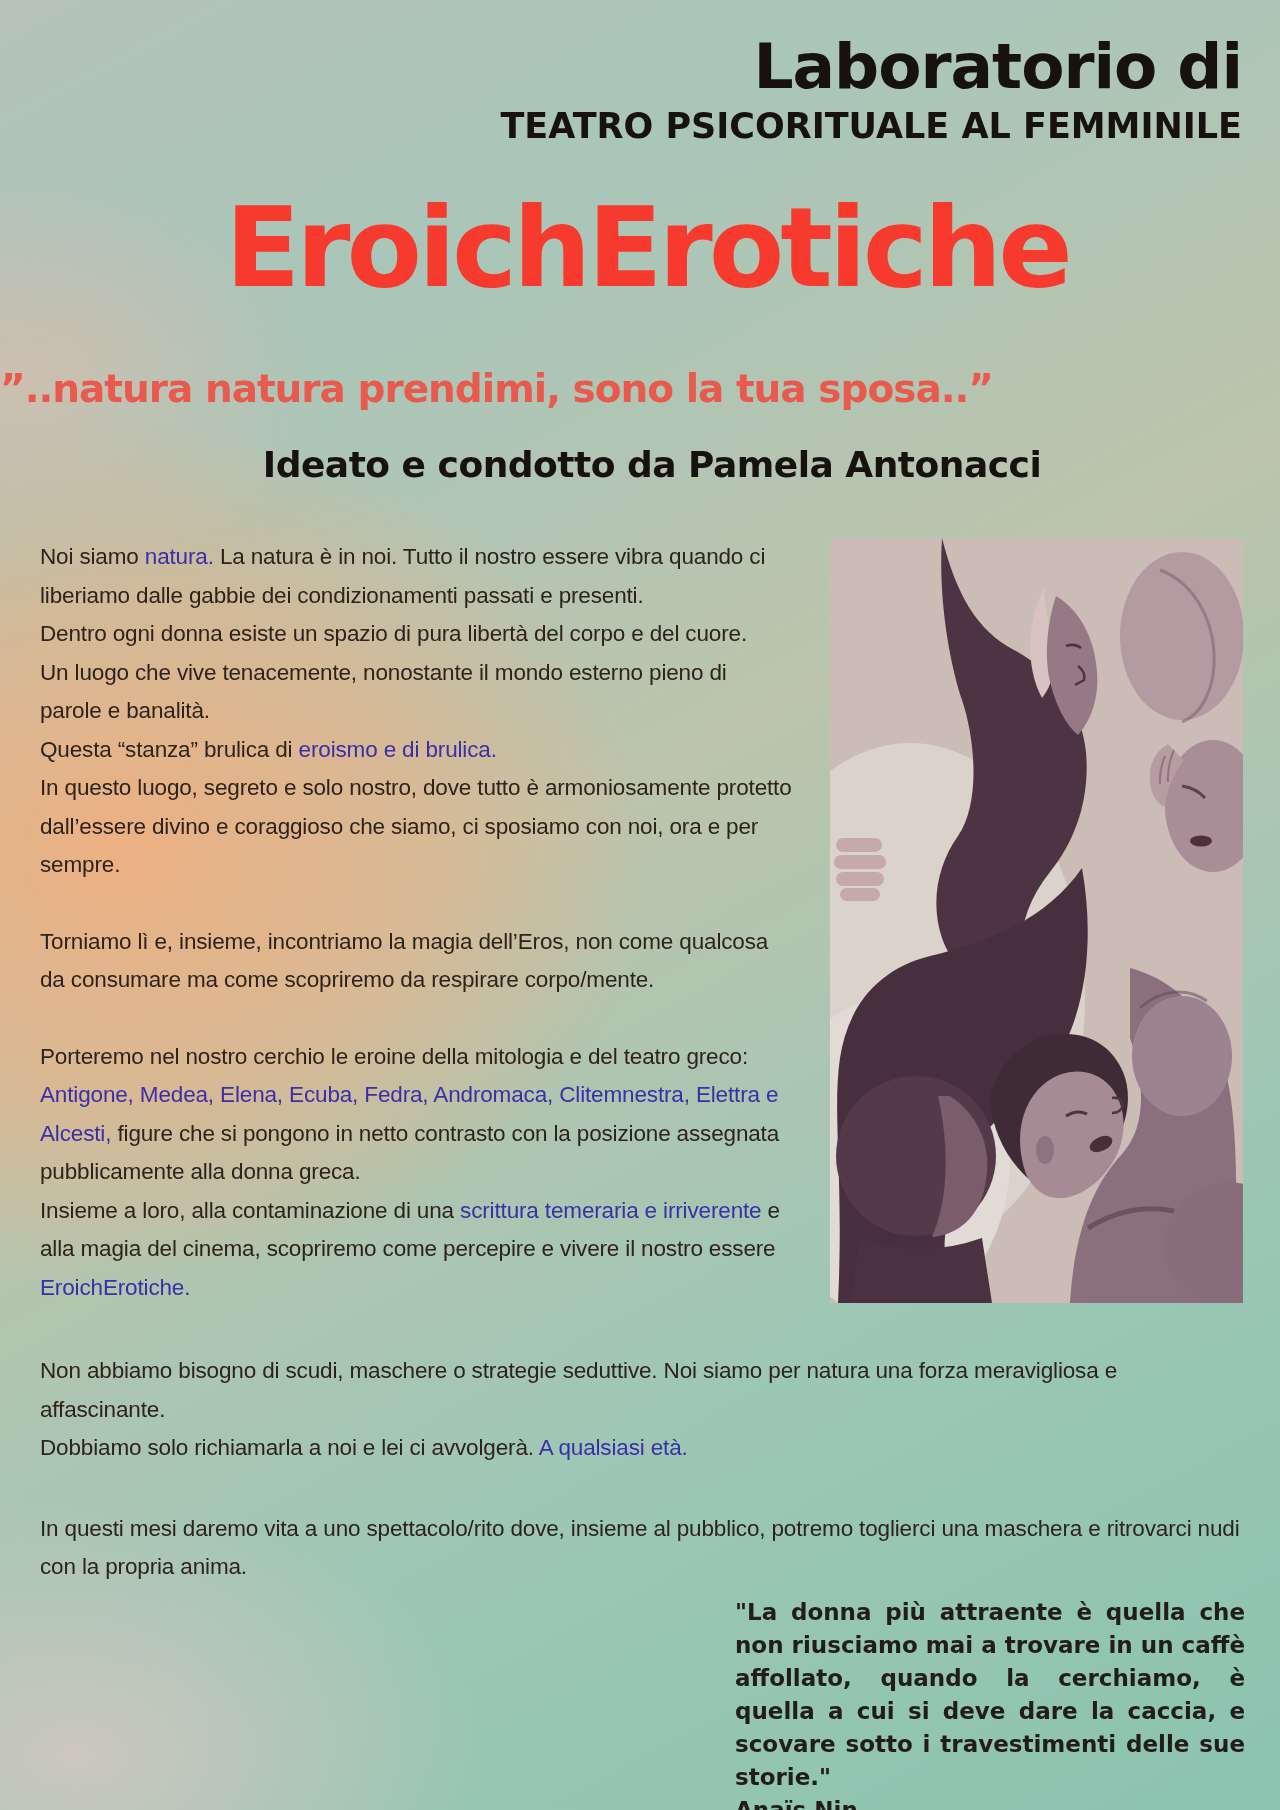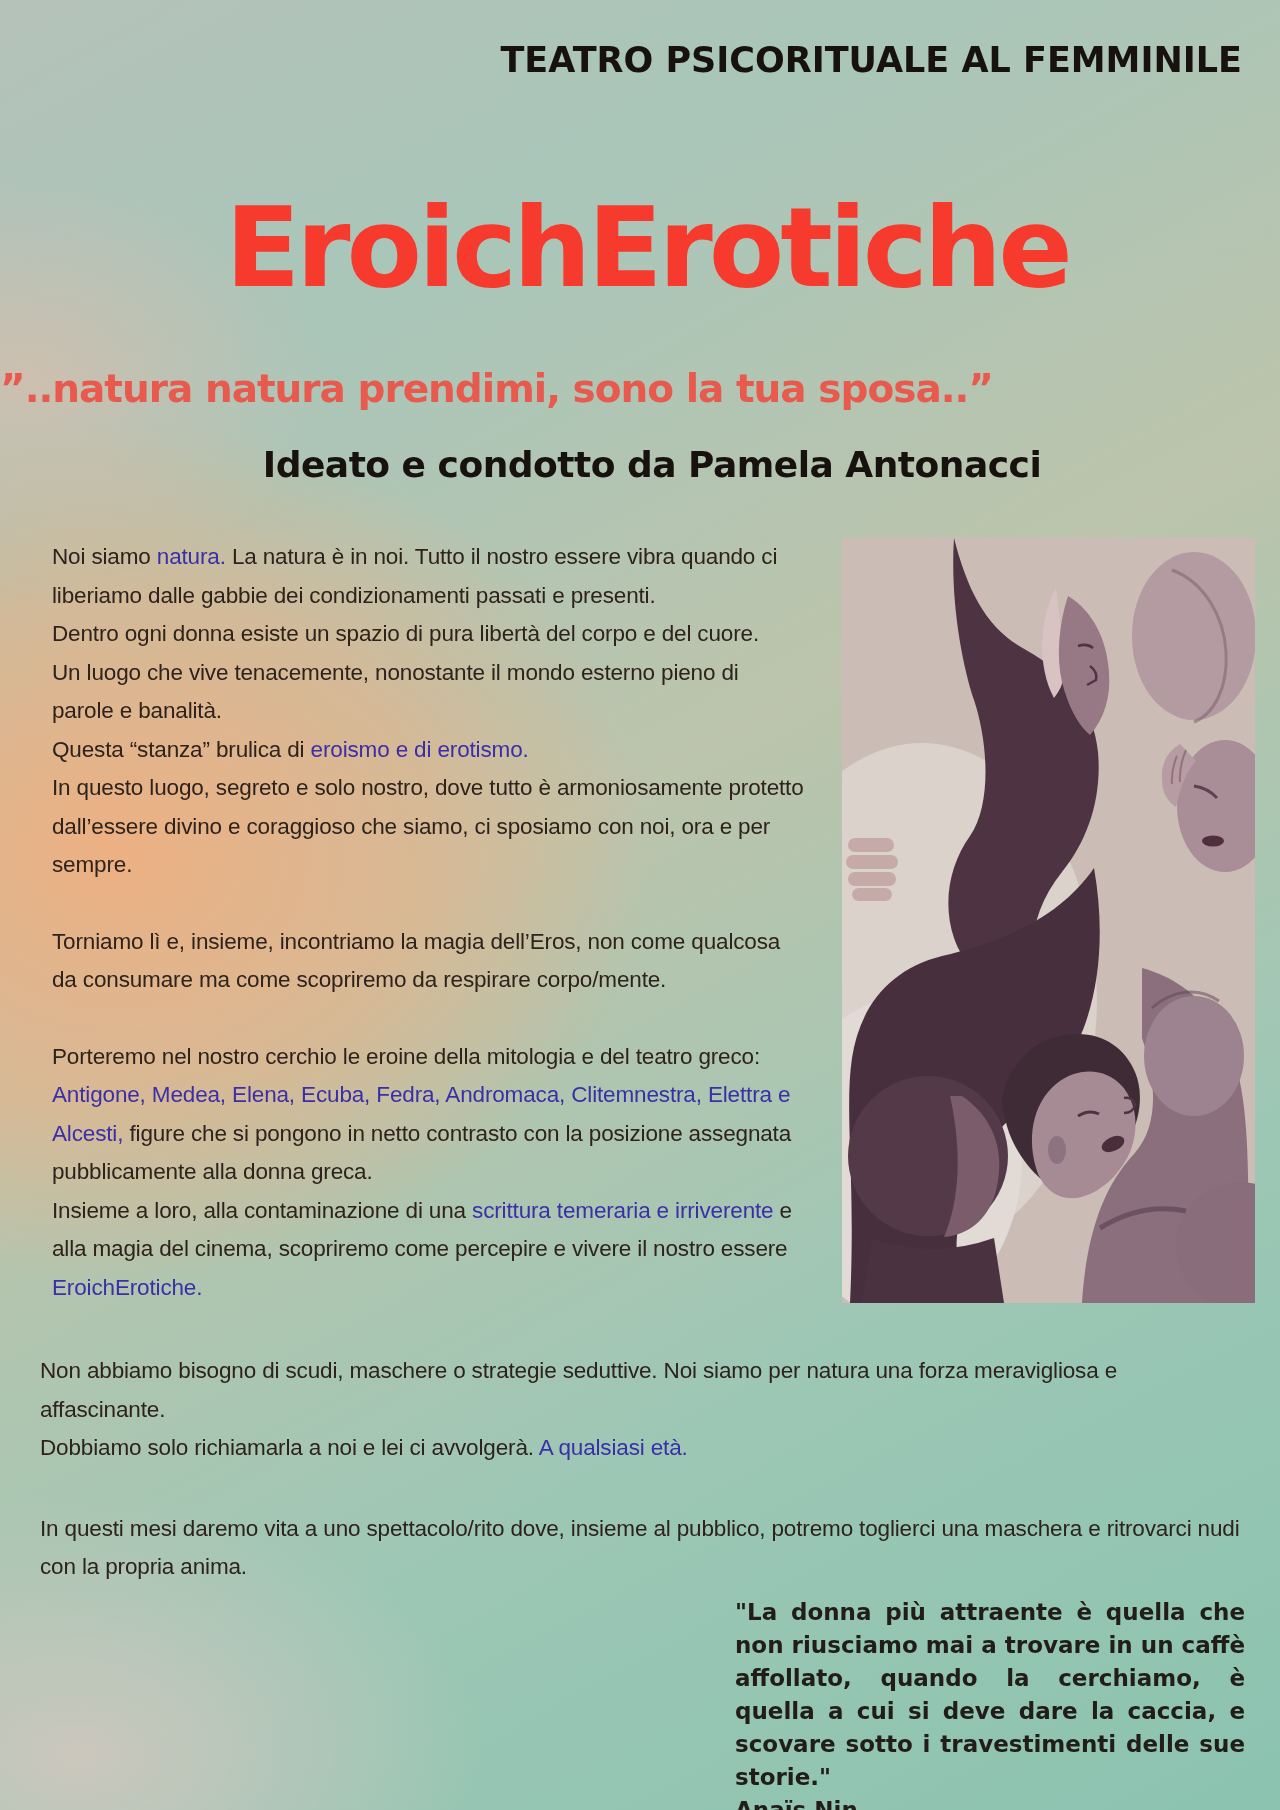--- a/index.html
+++ b/index.html
@@ -27,21 +27,21 @@
     position:absolute; top:366px; left:0; width:100%; text-align:left;
     font-family:"DejaVu Sans",sans-serif; font-weight:800; font-size:39px; letter-spacing:-1px;
     color:var(--tagline-red,#e75a4d);
   }
   .byline{
     position:absolute; top:444px; left:0; width:100%; text-align:center;
     font-family:"DejaVu Sans",sans-serif; font-weight:800; font-size:36px; letter-spacing:-0.5px;
     color:var(--heading-black,#17120e);
     padding-left:24px;
   }
-  .content{ position:absolute; top:538px; left:40px; width:1203px; display:flex; gap:38px; align-items:flex-start;margin-left:12px; }
+  .content{ position:absolute; top:538px; left:40px; width:1203px; display:flex; gap:38px; align-items:flex-start; }
   .text-col{ width:752px; font-size:22.5px; line-height:38.5px; letter-spacing:-0.15px; }
   .para{ white-space:pre-wrap; margin:0 0 38px 0; }
   .run{ color:var(--ink,#2e231c); }
   .run.blue{ color:var(--accent-blue,#3b2fa8); }
   .artwork{ width:413px; height:765px; flex:0 0 auto; }
   .artwork svg{ display:block; width:413px; height:765px; }
   .wide-block{ position:absolute; top:1352px; left:40px; width:1205px; font-size:22.5px; line-height:38.5px; letter-spacing:-0.15px; }
   .wide-block .para{ margin-bottom:42px; }
   .quote{
     position:absolute; top:1596px; left:735px; width:510px;
@@ -50,33 +50,34 @@
   }
   .quote-text{ text-align:justify; }
   .quote-author{ text-align:left; }
 </style>
 </head>
 <body>
 
 <div class="stage">
 
   <div class="header">
+    <div class="kicker">Laboratorio di</div>
     <div class="subkicker">TEATRO PSICORITUALE AL FEMMINILE</div>
   </div>
 
   <div class="main-title">EroichErotiche</div>
   <div class="tagline">”..natura natura prendimi, sono la tua sposa..”</div>
   <div class="byline">Ideato e condotto da Pamela Antonacci</div>
 
   <div class="content">
     <div class="text-col">
       <p class="para"><span class="run ink">Noi siamo </span><span class="run blue">natura.</span><span class="run ink"> La natura è in noi. Tutto il nostro essere vibra quando ci liberiamo dalle gabbie dei condizionamenti passati e presenti.
 Dentro ogni donna esiste un spazio di pura libertà del corpo e del cuore.
 Un luogo che vive tenacemente, nonostante il mondo esterno pieno di parole e banalità.
-Questa “stanza” brulica di </span><span class="run blue">eroismo e di erotismo.</span><span class="run ink">
+Questa “stanza” brulica di </span><span class="run blue">eroismo e di brulica.</span><span class="run ink">
 In questo luogo, segreto e solo nostro, dove tutto è armoniosamente protetto dall’essere divino e coraggioso che siamo, ci sposiamo con noi, ora e per sempre.</span></p>
       <p class="para"><span class="run ink">Torniamo lì e, insieme, incontriamo la magia dell’Eros, non come qualcosa da consumare ma come scopriremo da respirare corpo/mente.</span></p>
       <p class="para"><span class="run ink">Porteremo nel nostro cerchio le eroine della mitologia e del teatro greco: </span><span class="run blue">Antigone, Medea, Elena, Ecuba, Fedra, Andromaca, Clitemnestra, Elettra e Alcesti,</span><span class="run ink"> figure che si pongono in netto contrasto con la posizione assegnata pubblicamente alla donna greca.
 Insieme a loro, alla contaminazione di una </span><span class="run blue">scrittura temeraria e irriverente</span><span class="run ink"> e alla magia del cinema, scopriremo come percepire e vivere il nostro essere </span><span class="run blue">EroichErotiche.</span></p>
     </div>
 
     <figure class="artwork">
       <svg viewBox="0 0 413 765" aria-hidden="true">
         <rect width="413" height="765" fill="#cbbdb6"></rect>
         <ellipse cx="80" cy="460" rx="175" ry="255" fill="#dbd2cc"></ellipse>

